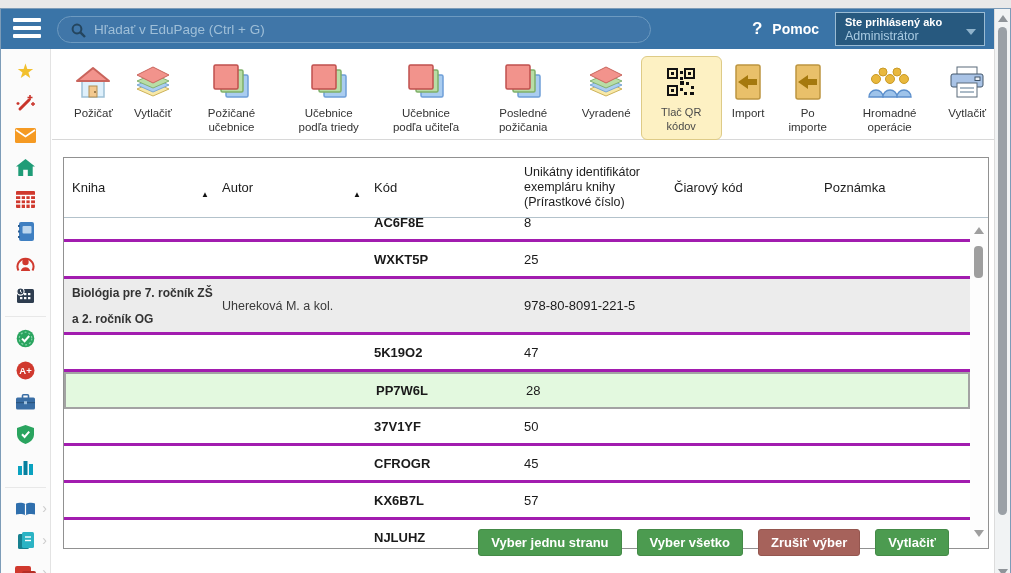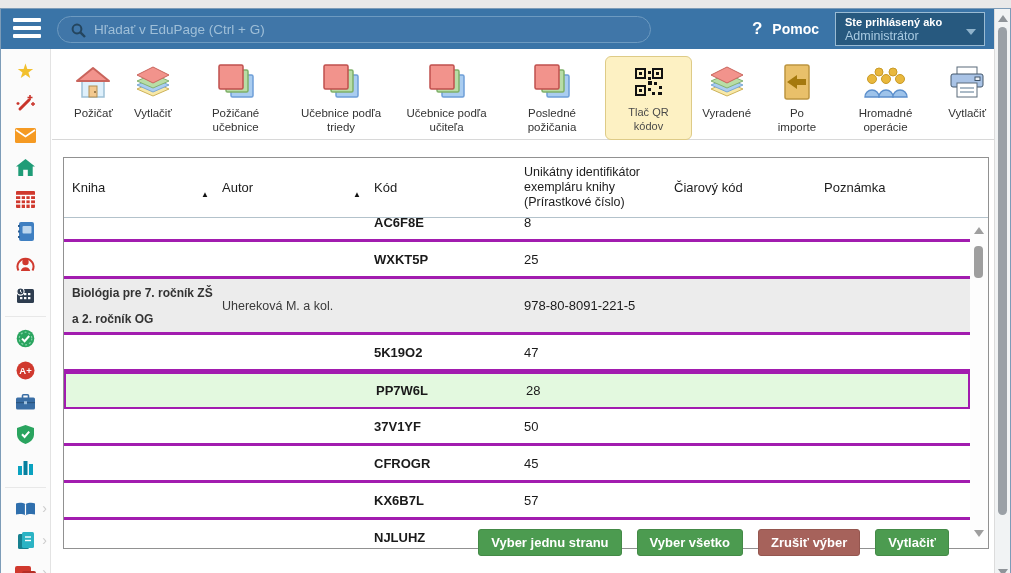--- a/index.html
+++ b/index.html
@@ -50,21 +50,21 @@
   .sortmark { position:absolute; right:5px; top:-11px; font-size:8px; color:#111; }
   .c1{width:150px;} .c2{width:152px;} .c3{width:150px;} .c4{width:150px;} .c5{width:150px;} .c6{flex:1;}
   .tbody { position:absolute; top:60px; left:0; right:18px; bottom:0; overflow:hidden; }
   .row { display:flex; align-items:center; height:37px; border-bottom:3px solid #a21caf; background:#fff; cursor:pointer; }
   .row.first { margin-top:-13px; }
   .cell { font-size:13px; color:#1a1a1a; padding-left:8px; overflow:hidden; }
   .kodcell { font-weight:bold; }
   .row.group { height:56px; background:#ececec; }
   .row.group .kniha { font-weight:bold; font-size:12px; color:#333; line-height:26px; }
   .row.group .autor { font-size:12.5px; color:#3a3a3a; }
-  .row.selected { background:#e3f9df; border:2px solid #a21caf; }
+  .row.selected { background:#e3f9df; border:2px solid #a3a3a3; }
   .innerscroll { position:absolute; top:60px; right:0; width:18px; bottom:0; background:#fdfdfd; }
   .is-up { position:absolute; top:9px; left:4px; width:0; height:0; border-left:5px solid transparent; border-right:5px solid transparent; border-bottom:7px solid #9e9e9e; cursor:pointer; }
   .is-thumb { position:absolute; top:28px; left:4px; width:9px; height:32px; background:#9e9e9e; border-radius:4px; cursor:pointer; }
   .is-down { position:absolute; bottom:11px; left:4px; width:0; height:0; border-left:5px solid transparent; border-right:5px solid transparent; border-top:7px solid #9e9e9e; cursor:pointer; }
 
   
   .actions { position:absolute; right:61px; top:520px; display:flex; gap:15px; z-index:10; }
   .btn { height:27px; display:inline-flex; align-items:center; padding:0 12px; font-size:13px; font-weight:bold; color:#fff; background:#4c9b50; border:1px solid #448a47; border-radius:3px; cursor:pointer; white-space:nowrap; }
   .btn.danger { background:#a6625b; border-color:#95564f; }
 </style>
@@ -294,20 +294,31 @@
     </div>
     <div class="tool-item">
       <span class="ticon">
         <svg width="40" height="36" viewBox="0 0 40 36">
             <rect x="15" y="11" width="22" height="22" rx="1.5" fill="#aacdf0" stroke="#6f9fd8" stroke-width="1.5"></rect>
             <rect x="10" y="6" width="22" height="22" rx="1.5" fill="#b8dda6" stroke="#7fb069" stroke-width="1.5"></rect>
             <rect x="3" y="1" width="24" height="24" rx="1.5" fill="#f2938c" stroke="#c0504d" stroke-width="1.5"></rect>
           </svg>
       </span>
       <span class="tlabel">Posledné požičania</span>
+    </div>
+    <div class="tool-item">
+      <span class="ticon">
+        <svg width="40" height="34" viewBox="0 0 40 34">
+            <polygon points="20,17 36,24 20,31 4,24" fill="#f8e9a8" stroke="#cdb25a"></polygon>
+            <polygon points="20,13 36,20 20,27 4,20" fill="#aacdf0" stroke="#79a7d4"></polygon>
+            <polygon points="20,9 36,16 20,23 4,16" fill="#b8dda6" stroke="#84b271"></polygon>
+            <polygon points="20,2 36,10 20,18 4,10" fill="#f2938c" stroke="#c9645c"></polygon>
+          </svg>
+      </span>
+      <span class="tlabel">Vyradené</span>
     </div>
     <div class="tool-item selected">
       <span class="ticon">
         <svg width="28" height="28" viewBox="0 0 28 28">
             <g fill="none" stroke="#111" stroke-width="2">
               <rect x="1" y="1" width="9" height="9"></rect>
               <rect x="18" y="1" width="9" height="9"></rect>
               <rect x="1" y="18" width="9" height="9"></rect>
             </g>
             <g fill="#111">
@@ -322,28 +333,26 @@
               <rect x="13" y="20" width="3" height="3"></rect>
               <rect x="17" y="24" width="3" height="3"></rect>
               <rect x="23" y="24" width="4" height="3"></rect>
             </g>
           </svg>
       </span>
       <span class="tlabel">Tlač QR kódov</span>
     </div>
     <div class="tool-item">
       <span class="ticon">
-        <svg width="40" height="34" viewBox="0 0 40 34">
-            <polygon points="20,17 36,24 20,31 4,24" fill="#f8e9a8" stroke="#cdb25a"></polygon>
-            <polygon points="20,13 36,20 20,27 4,20" fill="#aacdf0" stroke="#79a7d4"></polygon>
-            <polygon points="20,9 36,16 20,23 4,16" fill="#b8dda6" stroke="#84b271"></polygon>
-            <polygon points="20,2 36,10 20,18 4,10" fill="#f2938c" stroke="#c9645c"></polygon>
-          </svg>
-      </span>
-      <span class="tlabel">Vyradené</span>
+        <svg width="30" height="38" viewBox="0 0 30 38">
+            <rect x="3" y="2" width="24" height="34" rx="2" fill="#e9c06a" stroke="#bd9540" stroke-width="1.5"></rect>
+            <path d="M24 16v6h-9v4l-10-7 10-7v4z" fill="#a5790e"></path>
+          </svg>
+      </span>
+      <span class="tlabel">Import</span>
     </div>
     <div class="tool-item">
       <span class="ticon">
         <svg width="30" height="38" viewBox="0 0 30 38">
             <rect x="3" y="2" width="24" height="34" rx="2" fill="#e9c06a" stroke="#bd9540" stroke-width="1.5"></rect>
             <path d="M24 16v6h-9v4l-10-7 10-7v4z" fill="#a5790e"></path>
           </svg>
       </span>
       <span class="tlabel">Po importe</span>
     </div>

